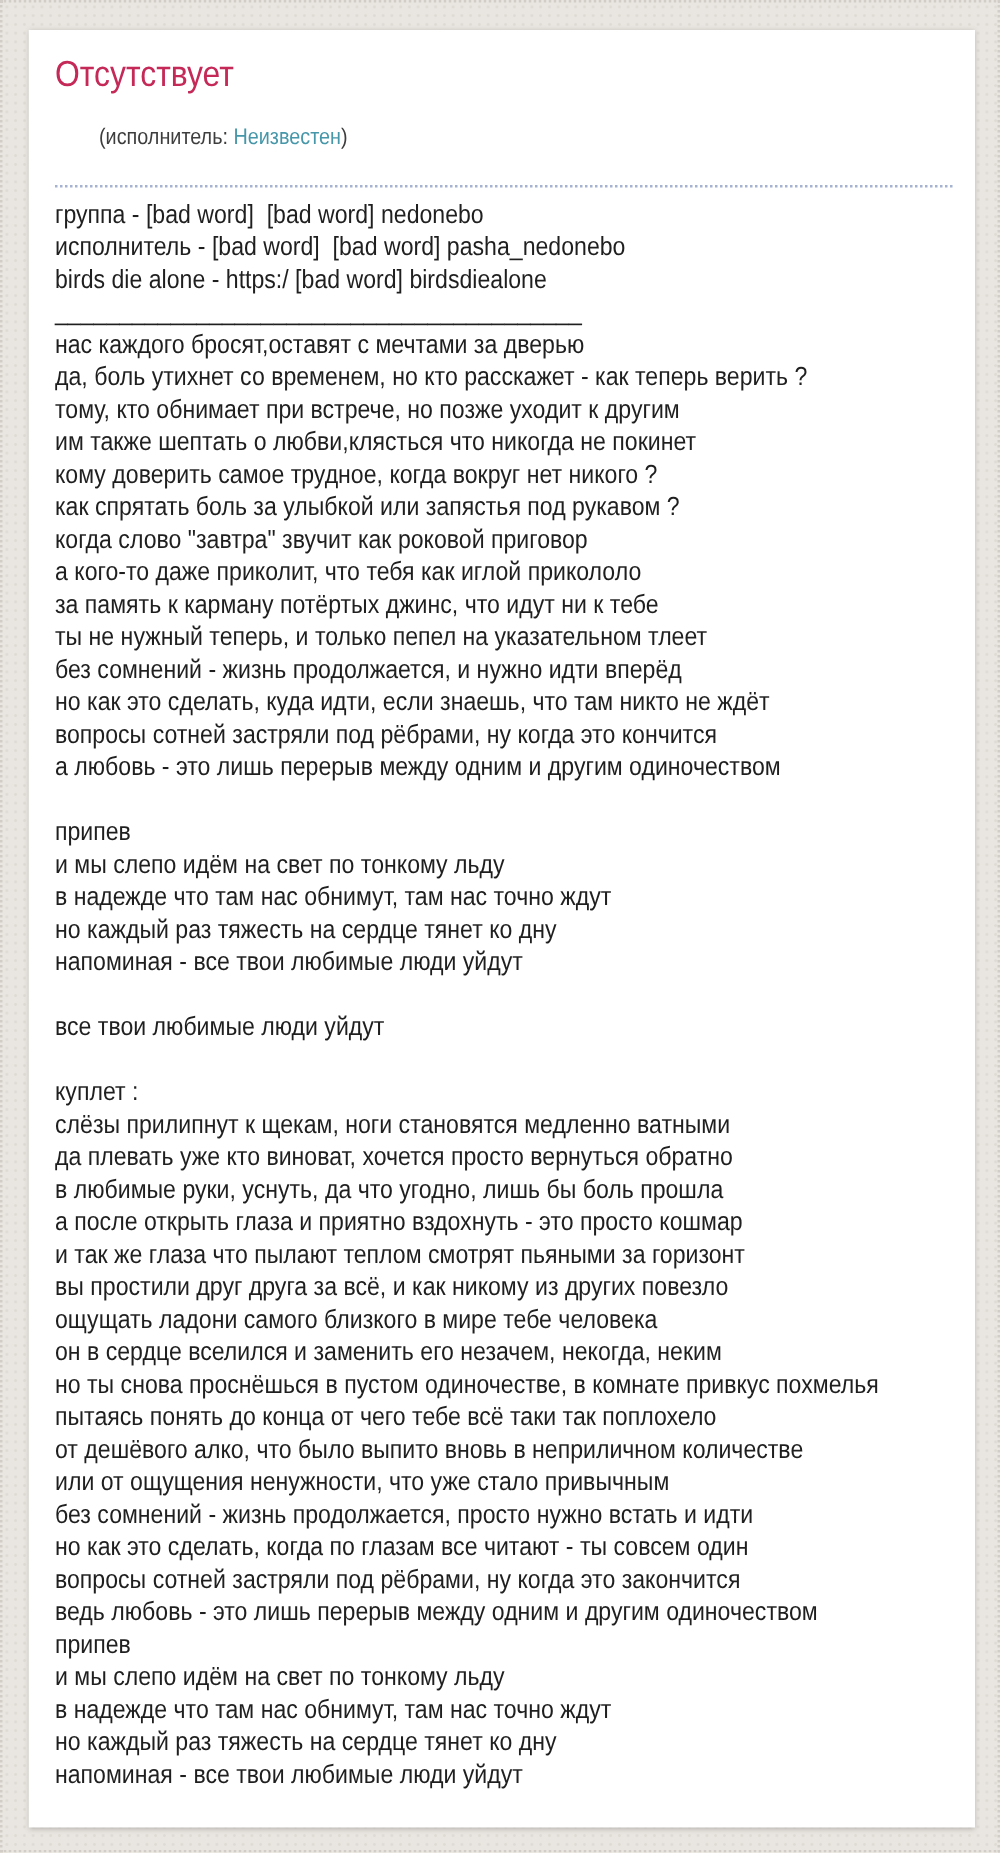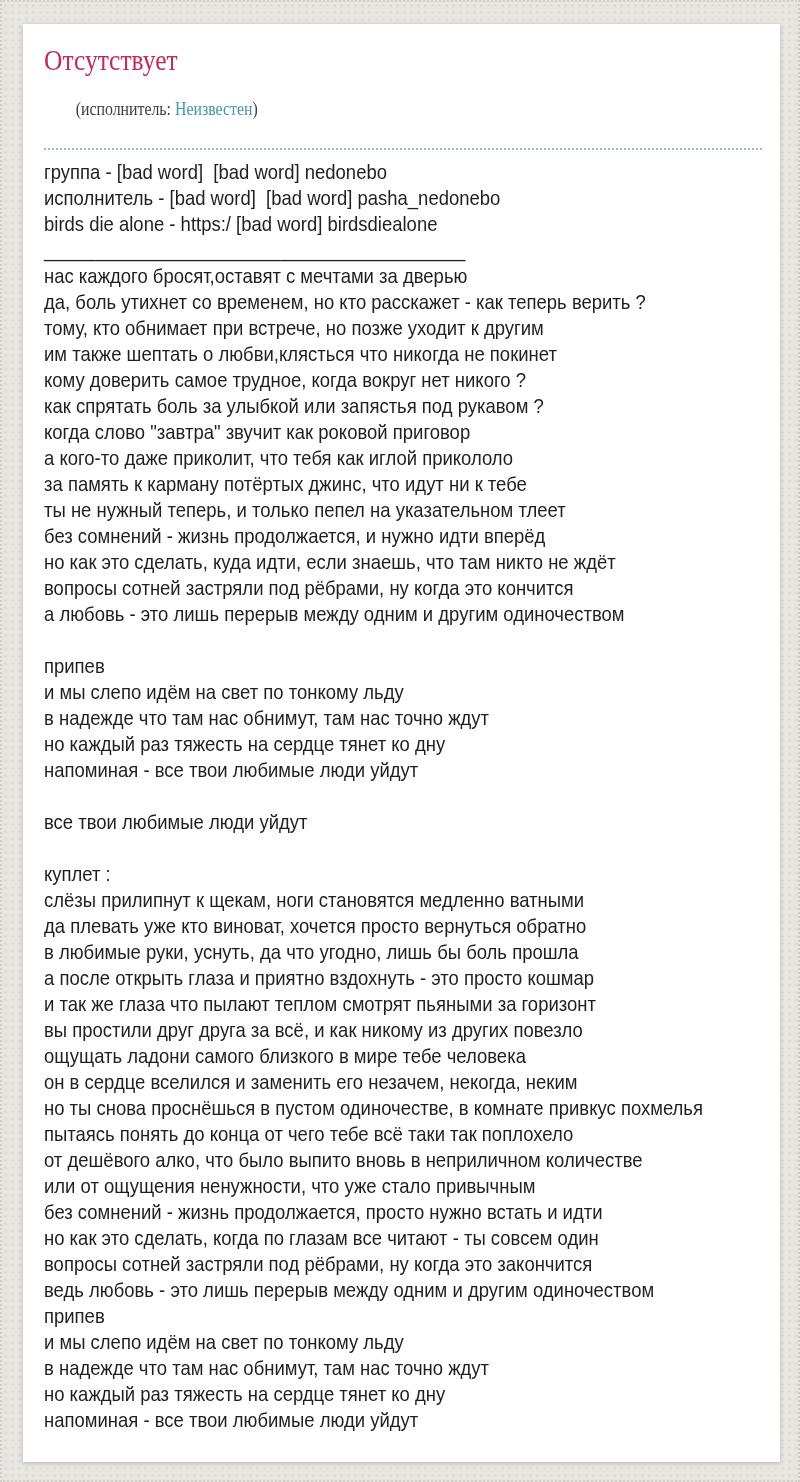--- a/index.html
+++ b/index.html
@@ -53,21 +53,20 @@
   }
   .artist-line a {
     color: #4597a9;
     text-decoration: none;
     cursor: pointer;
   }
   .header-block {
     border-bottom: 2px dotted #a5b2d0;
     padding-bottom: 6px;
     margin-right: 8px;
-    font-family: Liberation Serif, serif;
   }
   .lyrics {
     margin-top: 9px;
     color: #1f1f1f;
   }
   .lyrics .line {
     font-size: 21px;
     height: 26px;
     line-height: 26px;
     transform: scaleX(0.88);

